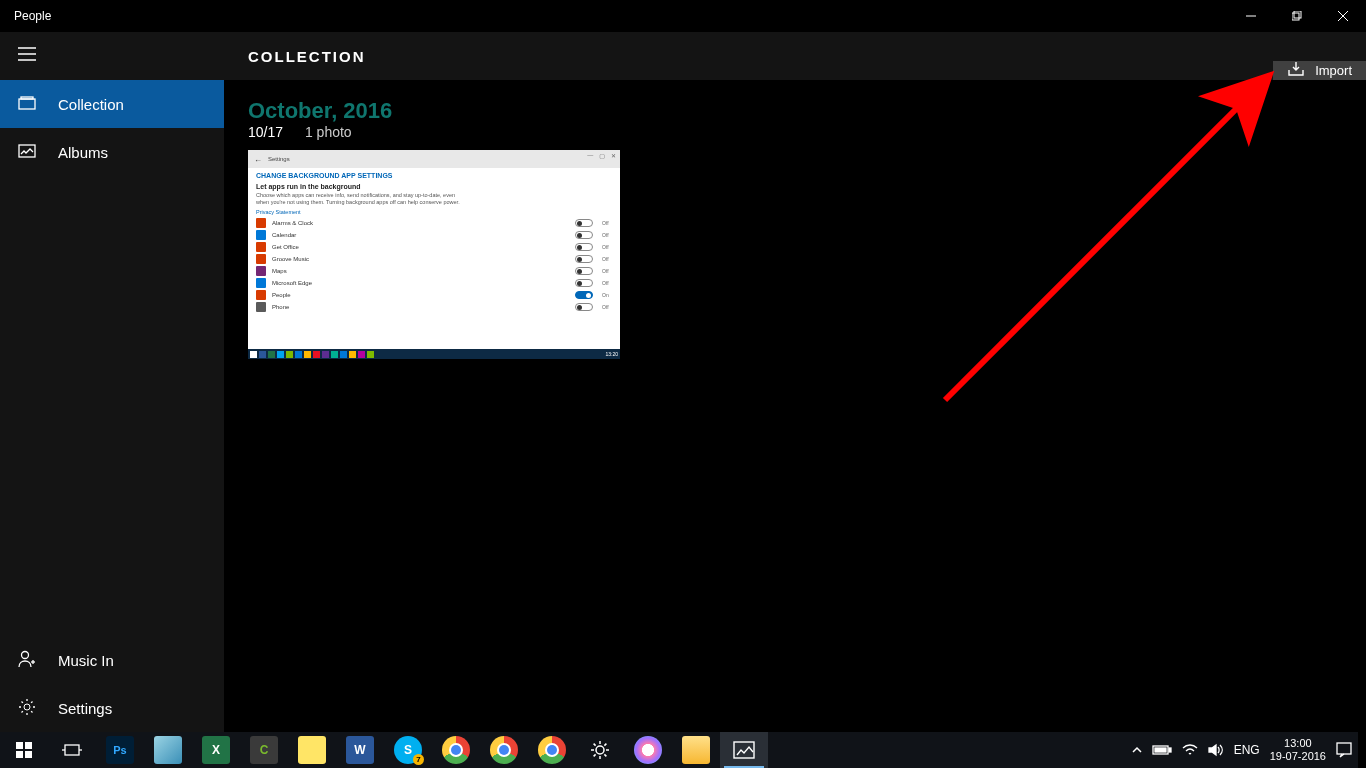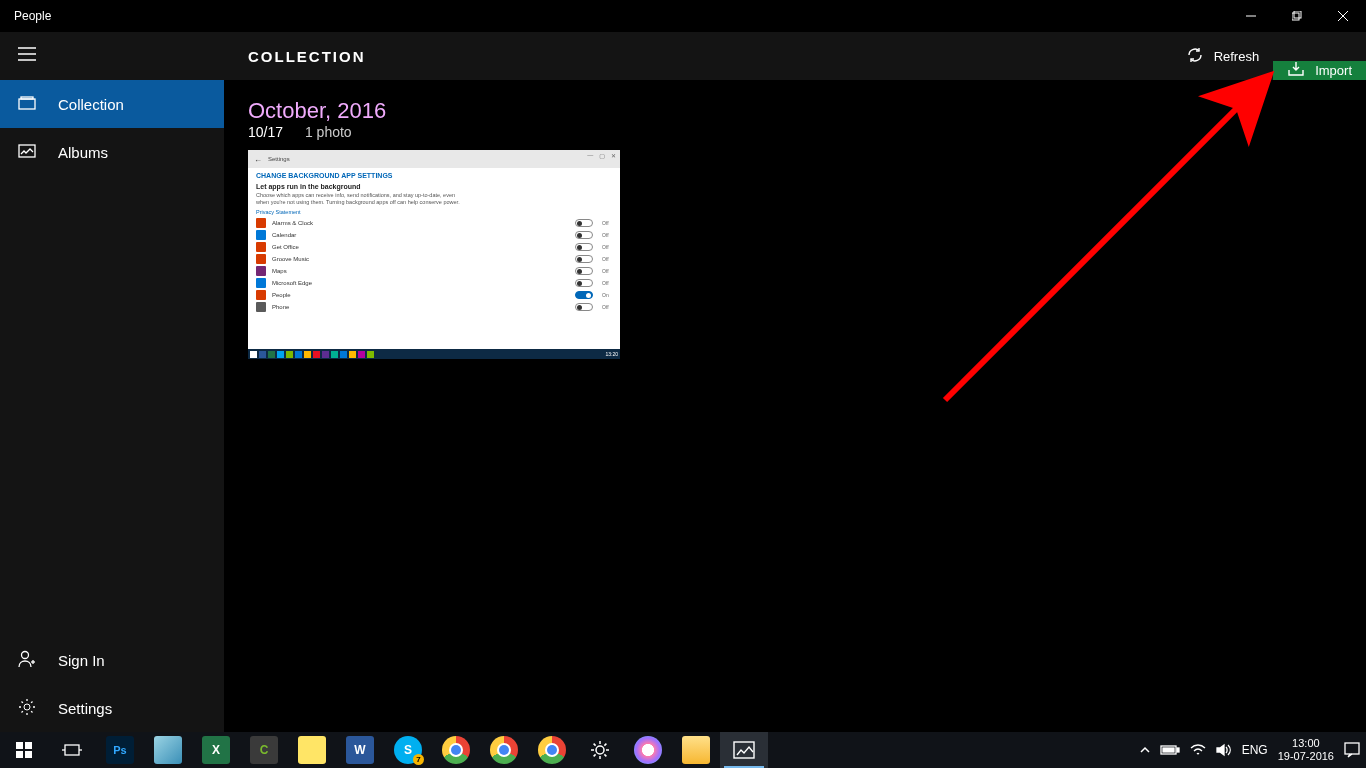--- a/index.html
+++ b/index.html
@@ -8,31 +8,31 @@
   .titlebar .title { padding-left:14px; font-size:12px; color:#fff; }
   .titlebar .winbtns { display:flex; }
   .titlebar .winbtns div { width:46px; height:32px; display:flex; align-items:center; justify-content:center; font-size:10px; color:#fff; }
 
   .toolbar { position:absolute; top:32px; left:0; right:0; height:48px; background:#141414; display:flex; align-items:center; }
   .toolbar .hamburger { width:224px; height:48px; display:flex; align-items:center; }
   .toolbar .hamburger span { margin-left:18px; }
   .toolbar .pagetitle { font-size:15px; font-weight:600; letter-spacing:2px; color:#fff; margin-left:24px; }
   .toolbar .actions { margin-left:auto; display:flex; height:48px; }
   .toolbar .actions .act { display:flex; align-items:center; padding:0 14px; font-size:13px; color:#fff; gap:10px; }
-  .toolbar .actions .act.highlight { background:#15803d;margin-top:29px; }
+  .toolbar .actions .act.highlight { background:#404040;margin-top:29px; }
   .toolbar .actions .act svg { flex:none; }
 
   .sidebar { position:absolute; top:80px; left:0; width:224px; bottom:36px; background:#141414; display:flex; flex-direction:column; }
   .sidebar .navitem { height:48px; display:flex; align-items:center; padding-left:18px; gap:22px; font-size:15px; color:#fff; }
   .sidebar .navitem.selected { background:#0a5a9e; }
   .sidebar .spacer { flex:1; }
   .sidebar .navitem svg { flex:none; }
 
   .content { position:absolute; top:80px; left:224px; right:0; bottom:36px; background:#000; padding:18px 24px; }
-  .content .month { color:#f0abfc; font-size:22px; font-weight:400; }
+  .content .month { color:#0f766e; font-size:22px; font-weight:700; }
   .content .daterow { margin-top:0; font-size:14px; color:#ccc; }
   .content .daterow span.date { color:#fff; margin-right:18px; }
 
   .thumb { margin-top:10px; width:372px; height:209px; background:#fff; position:relative; overflow:hidden; font-size:7px; color:#333; }
   .thumb .thead { height:18px; background:#e8e8e8; display:flex; align-items:center; padding:0 6px; gap:6px; }
   .thumb .tcrumb { font-size:6px; color:#444;}
   .thumb .ttitle { color:#0067b8; font-size:7px; padding:4px 8px; font-weight:600;}
   .thumb .tsub { padding:0 8px; font-size:7px; font-weight:600; color:#222; }
   .thumb .tdesc { padding:2px 8px; font-size:5.5px; color:#555; width:60%; line-height:1.2; }
   .thumb .tlink { padding:2px 8px; font-size:5.5px; color:#0067b8; }
@@ -43,21 +43,21 @@
   .thumb .ttoggle.on { background:#0067b8; border-color:#0067b8; }
   .thumb .ttoggle::after { content:""; position:absolute; width:5px; height:5px; background:#333; border-radius:50%; top:0.5px; left:1px; }
   .thumb .ttoggle.on::after { background:#fff; left:auto; right:1px; }
   .thumb .tstate { font-size:5px; color:#666; margin-left:3px; width:10px;}
   .thumb .ttaskbar { position:absolute; bottom:0; left:0; right:0; height:10px; background:#0d2a44; display:flex; align-items:center; padding:0 2px; gap:2px;}
   .thumb .ttaskbar .tb { width:7px; height:7px; }
   .thumb .twctl { position:absolute; top:2px; right:4px; display:flex; gap:6px; font-size:6px; color:#666;}
 
   .arrow-svg { position:absolute; pointer-events:none; z-index:50; }
 
-  .taskbar { position:absolute; left:0; right:0; bottom:0; height:36px; background:#101318; display:flex; align-items:center; }
+  .taskbar { position:absolute; left:0; right:8px; bottom:0; height:36px; background:#101318; display:flex; align-items:center; }
   .taskbar .tbtn { width:48px; height:36px; display:flex; align-items:center; justify-content:center; position:relative; }
   .taskbar .tbtn.active { background:#2a2f36; }
   .taskbar .tbtn.active::after{content:"";position:absolute;bottom:0;left:4px;right:4px;height:2px;background:#76b9ed;}
   .taskbar .tray { margin-left:auto; display:flex; align-items:center; gap:10px; padding-right:6px; font-size:12px; color:#fff; }
   .taskbar .tray .clock { text-align:center; font-size:11px; line-height:1.15; }
   .taskbar .tray svg { display:block; }
   .appicon { width:28px; height:28px; border-radius:3px; display:flex; align-items:center; justify-content:center; font-size:12px; font-weight:bold; color:#fff; }
   .badge { position:absolute; bottom:3px; right:8px; width:11px; height:11px; border-radius:50%; background:#f7b500; color:#000; font-size:8px; display:flex; align-items:center; justify-content:center; font-weight:bold;}
 </style>
 </head>
@@ -89,27 +89,20 @@
 <div class="toolbar">
   <div class="hamburger">
     <span><svg width="18" height="14">
           <line x1="0" y1="1" x2="18" y2="1" stroke="#fff" stroke-width="1.5"></line>
           <line x1="0" y1="7" x2="18" y2="7" stroke="#fff" stroke-width="1.5"></line>
           <line x1="0" y1="13" x2="18" y2="13" stroke="#fff" stroke-width="1.5"></line>
         </svg></span>
   </div>
   <div class="pagetitle">COLLECTION</div>
   <div class="actions">
-    <div class="act">
-      <span><svg width="18" height="18" viewBox="0 0 18 18" fill="none" stroke="#fff" stroke-width="1.4">
-            <path d="M3 9a6 6 0 0 1 10.2-4.2M15 9a6 6 0 0 1-10.2 4.2"></path>
-            <path d="M13 2v3h-3M5 16v-3h3"></path>
-          </svg></span>
-      <span>Refresh</span>
-    </div>
     <div class="act highlight">
       <span><svg width="18" height="16" stroke="#fff" stroke-width="1.4" fill="none">
             <path d="M9 1v8M6 6l3 3 3-3"></path>
             <path d="M2 9v5h14V9"></path>
           </svg></span>
       <span>Import</span>
     </div>
   </div>
 </div>
 
@@ -129,21 +122,21 @@
     <span>Albums</span>
   </div>
   <div class="spacer"></div>
   <div class="navitem">
     <span><svg width="18" height="18" stroke="#fff" stroke-width="1.3" fill="none">
           <circle cx="7" cy="5" r="3.5"></circle>
           <path d="M1 17c0-4 3-6 6-6s6 2 6 6"></path>
           <line x1="13" y1="12" x2="17" y2="12"></line>
           <line x1="15" y1="10" x2="15" y2="14"></line>
         </svg></span>
-    <span>Sign In</span>
+    <span>Music In</span>
   </div>
   <div class="navitem">
     <span><svg width="18" height="18" stroke="#fff" strokeot-width="1.3" fill="none">
           <circle cx="9" cy="9" r="3"></circle>
           <path d="M9 1v2M9 15v2M1 9h2M15 9h2M3.5 3.5l1.4 1.4M13.1 13.1l1.4 1.4M14.5 3.5l-1.4 1.4M4.9 13.1l-1.4 1.4" stroke-width="1.3"></path>
         </svg></span>
     <span>Settings</span>
   </div>
 </div>
 

